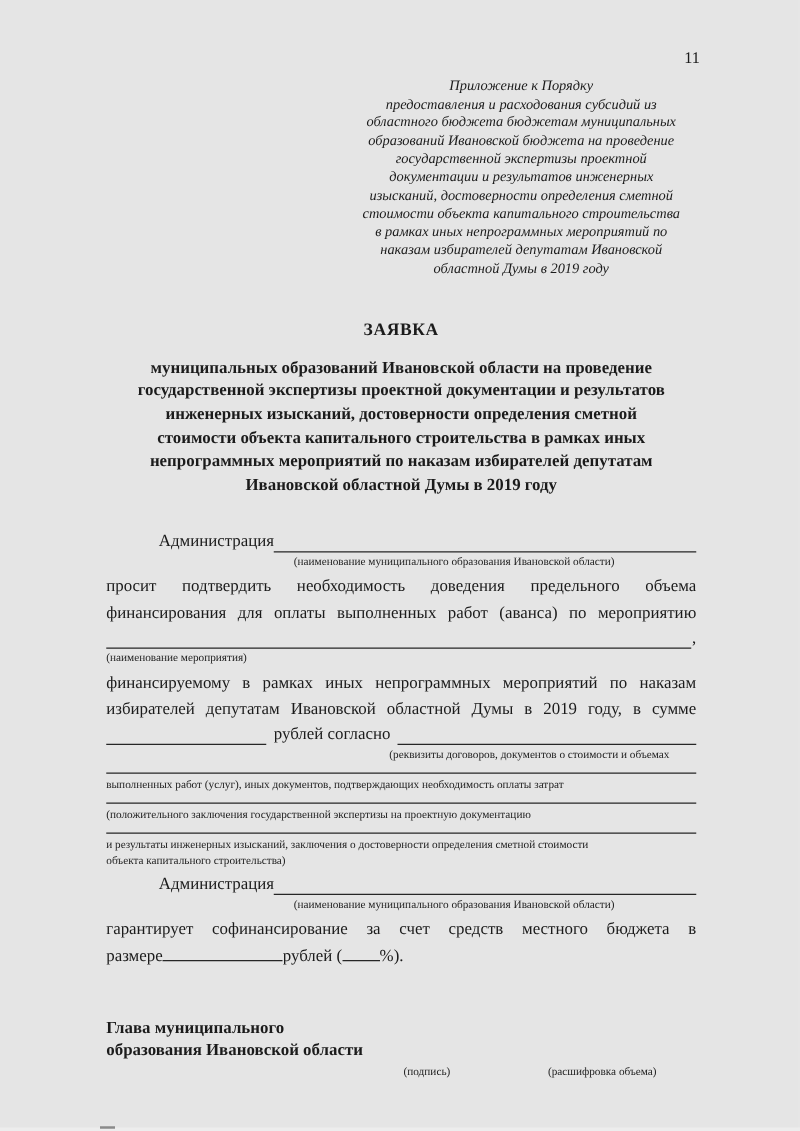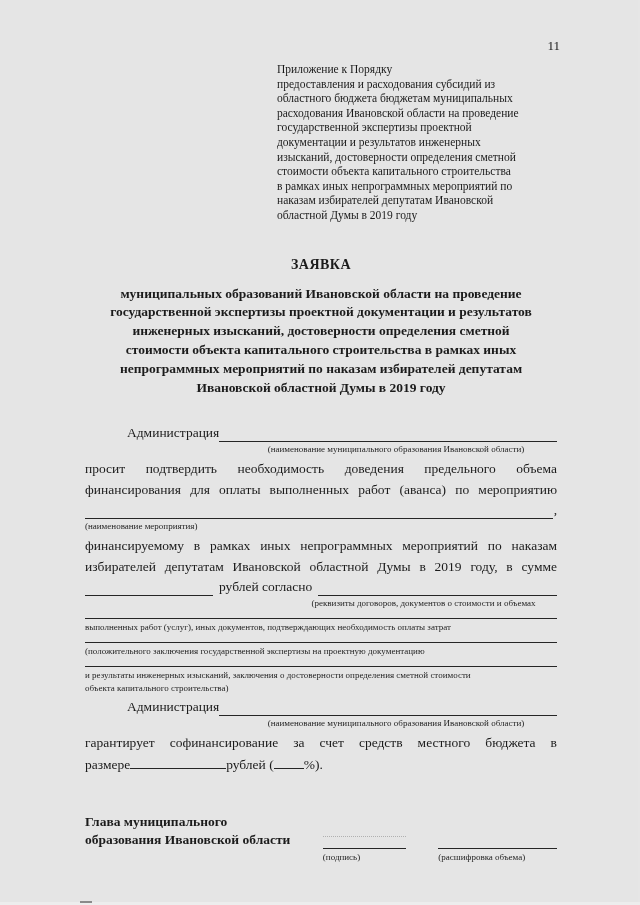--- a/index.html
+++ b/index.html
@@ -22,22 +22,24 @@
   .content {
     position: absolute;
     left: 85px;
     top: 38px;
     width: 472px;
   }
   .annex {
     width: 280px;
     margin-left: auto;
     margin-top: 24px;
+    text-align: center;
     font-size: 11.5px;
     line-height: 14.6px;
+    font-style: italic;
   }
   .doc-title {
     margin-top: 34px;
     text-align: center;
     font-weight: bold;
     font-size: 14px;
     letter-spacing: 0.5px;
   }
   .subtitle {
     margin-top: 12px;
@@ -64,21 +66,21 @@
     text-align: justify;
   }
   .lastjust { text-align-last: justify; }
   .caption {
     font-size: 9px;
     line-height: 12px;
     color: #1f1f1f;
     margin-top: 1px;
   }
   .center { text-align: left; }
-  .cap-municipality { margin-left: 150px; width: 322px; text-align: center; }
+  .cap-municipality { margin-left: 150px; width: 322px; }
   .cap-req1 { margin-left: 205px; width: 267px; text-align: center; }
   .rule {
     border-bottom: 1px solid #262626;
     height: 0;
     margin-top: 9px;
   }
   .rule + .caption { margin-top: 2px; }
   .admin2 { margin-top: 3px; }
   .g2 { margin-top: 1px; line-height: 21px; }
   .iblank {
@@ -94,21 +96,21 @@
     align-items: flex-end;
     margin-top: 38px;
     font-size: 13.5px;
   }
   .sig-left {
     width: 250px;
     font-weight: bold;
     line-height: 17.5px;
     margin-bottom: 15px;
   }
-  .sig-col { display: flex; flex-direction: column; }
+  .sig-col { display: flex; }
   .c1 { width: 90px; margin-left: 6px; }
   .c2 { width: 128px; margin-left: 32px; }
   .dots {
     border-top: 1px dotted #9a9a9a;
     height: 0;
     margin-bottom: 11px;
     opacity: 0.7;
   }
   .sig-line { border-bottom: 1px solid #262626; height: 0; }
   .sig-col .caption { margin-top: 2px; }
@@ -137,21 +139,21 @@
 <div class="page">
 
   <div class="page-number">11</div>
 
   <div class="content">
 
     <div class="annex">
       <div>Приложение к Порядку</div>
       <div>предоставления и расходования субсидий из</div>
       <div>областного бюджета бюджетам муниципальных</div>
-      <div>расходования Ивановской области на проведение</div>
+      <div>образований Ивановской бюджета на проведение</div>
       <div>государственной экспертизы проектной</div>
       <div>документации и результатов инженерных</div>
       <div>изысканий, достоверности определения сметной</div>
       <div>стоимости объекта капитального строительства</div>
       <div>в рамках иных непрограммных мероприятий по</div>
       <div>наказам избирателей депутатам Ивановской</div>
       <div>областной Думы в 2019 году</div>
     </div>
 
     <div class="doc-title">ЗАЯВКА</div>

